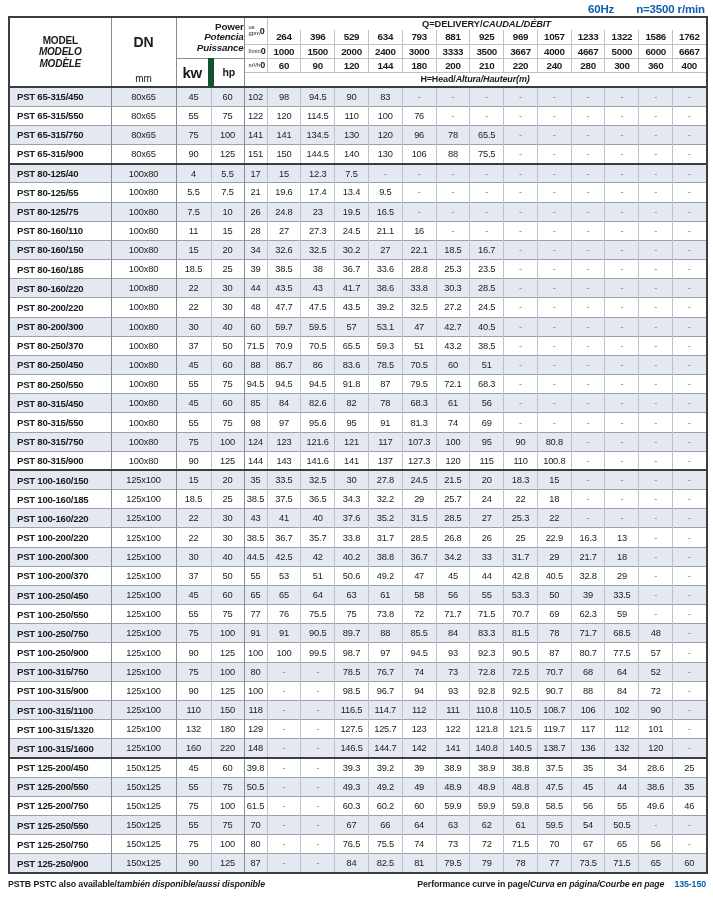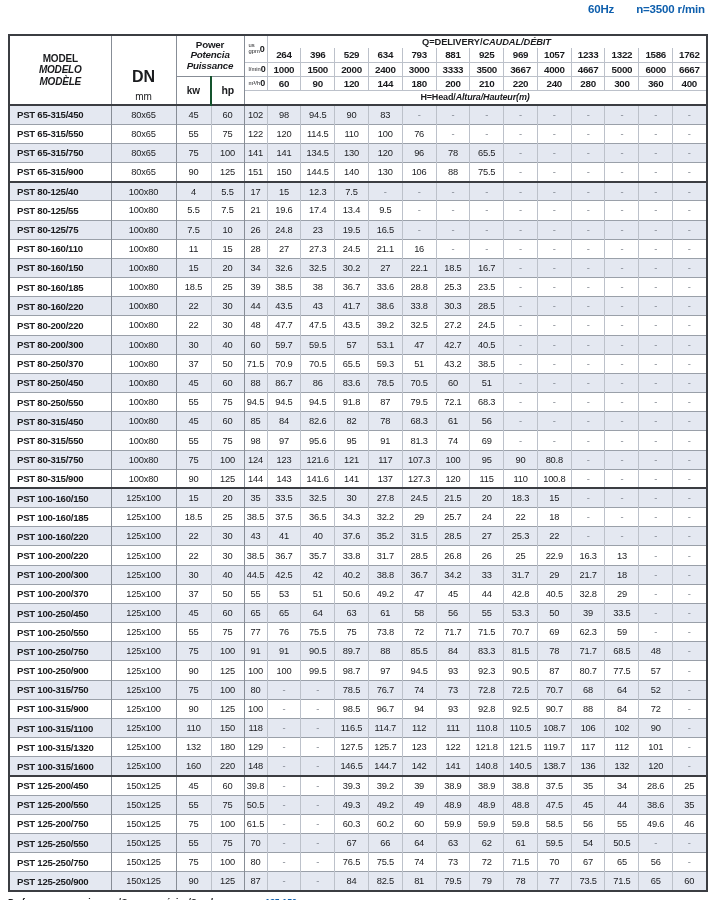--- a/index.html
+++ b/index.html
@@ -3,45 +3,45 @@
 <meta charset="utf-8">
 <style>
   * { box-sizing: border-box; }
   html,body { margin:0; padding:0; }
   body {
     width:713px; height:900px; overflow:hidden; background:#fff;
     font-family:"Liberation Sans","DejaVu Sans",sans-serif;
     color:#1a1b1e; letter-spacing:-0.15px;
   }
   .topbar {
-    height:34px; padding:3px 8px 0 0; text-align:right;
+    height:16px; padding:3px 8px 0 0; text-align:right;
     font-weight:bold; font-size:11.5px; color:#0e5fad;
   }
   .topbar .speed { margin-left:22px; }
 
   table.perf {
     border-collapse:collapse; table-layout:fixed;
     margin-left:8px; width:698px;
     border:2px solid #3b3d42;
   }
   col.c-mod{width:102px;} col.c-dnw{width:65px;} col.c-kww{width:35px;}
   col.c-hpw{width:33px;} col.c-u0{width:23px;} col.c-fw{width:33.8px;}
 
   thead td { text-align:center; vertical-align:middle; padding:0; }
   tr.h1{height:13px;} tr.h2,tr.h3,tr.h4{height:14px;} tr.h5{height:15px;margin-top:12px;}
   .b{font-weight:bold;} .bi{font-weight:bold; font-style:italic;} .i{font-style:italic;}
 
   .c-model{border-right:1px solid #878d96;}
   .c-model div{font-size:10px; line-height:11.5px; letter-spacing:-0.2px;}
   .c-dn{border-right:1px solid #878d96; position:relative;}
-  .dn-top{position:absolute; top:16px; left:0; right:0; font-size:16px;margin-top:16px;}
+  .dn-top{position:absolute; top:16px; left:0; right:0; font-size:14px;}
   .dn-unit{position:absolute; bottom:2px; left:0; right:0; font-size:10px;}
   .c-power{border-right:1px solid #878d96; border-bottom:1px solid #878d96;}
-  .c-power div{font-size:9.8px; line-height:10.6px; letter-spacing:-0.2px;}
-  .th-kw{border-right:2px solid #14532d; font-size:10px;}
+  .c-power div{font-size:9.8px; line-height:10.6px; letter-spacing:-0.2px;text-align:right;}
+  .th-kw{border-right:6px solid #14532d; font-size:15px;}
   .th-hp{border-right:1px solid #878d96; font-size:10.5px;margin-left:32px;}
 
   .c-unit{
     border-right:1px solid #bcc1ca;
     display:flex; align-items:center; justify-content:space-between;
     padding:1px 4px 1px 2px; height:100%;
   }
   td.c-unit{display:table-cell;}
   .c-unit .inner{display:flex; align-items:center; justify-content:space-between; padding:0 4px 0 2px;}
   .c-unit .gpm-inner{align-items:flex-end; padding-bottom:1px;}
@@ -1005,15 +1005,18 @@
         <td class="f">73.5</td>
         <td class="f">71.5</td>
         <td class="f">65</td>
         <td class="f">60</td>
       </tr>
     </tbody>
 </table>
 
 <div class="footer">
   <div>
+    <span>PSTB PSTC also available/</span><span class="i">también disponible/aussi disponible</span>
+  </div>
+  <div>
     <span>Performance curve in page/</span><span class="i">Curva en página/Courbe en page</span><span class="pageref">135-150</span>
   </div>
 </div>
 
 </body></html>

